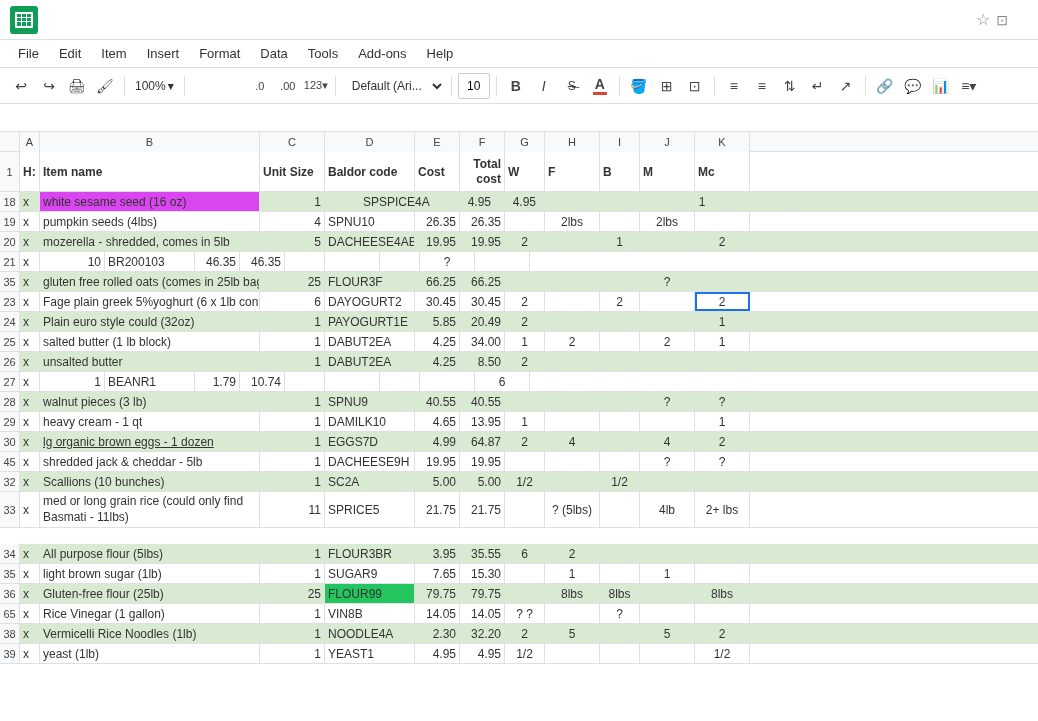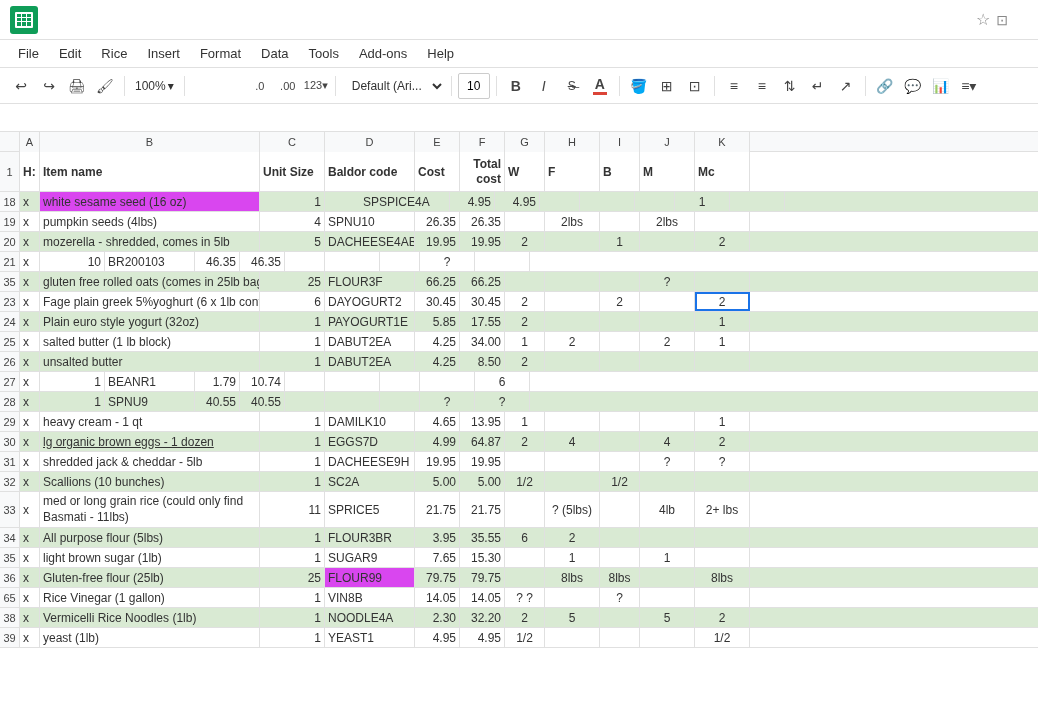--- a/index.html
+++ b/index.html
@@ -229,21 +229,21 @@
   </div>
   <span class="title-text"></span>
   <span class="title-star">☆</span>
   <span class="title-menu-icon">⊡</span>
   <span class="saved-text" style="margin-left:20px;"></span>
 </div>
 
 <div class="menu-bar">
   <span class="menu-item">File</span>
   <span class="menu-item">Edit</span>
-  <span class="menu-item">Rice</span>
+  <span class="menu-item">Item</span>
   <span class="menu-item">Insert</span>
   <span class="menu-item">Format</span>
   <span class="menu-item">Data</span>
   <span class="menu-item">Tools</span>
   <span class="menu-item">Add-ons</span>
   <span class="menu-item">Help</span>
 </div>
 
 <div class="toolbar">
   <div class="toolbar-btn">↩</div>
@@ -415,25 +415,25 @@
         <div class="cell col-f right" style="background: rgb(255, 255, 255);">30.45</div>
         <div class="cell col-g center" style="background: rgb(255, 255, 255);">2</div>
         <div class="cell col-h center" style="background: rgb(255, 255, 255);"></div>
         <div class="cell col-i center" style="background: rgb(255, 255, 255);">2</div>
         <div class="cell col-j center" style="background: rgb(255, 255, 255);"></div>
         <div class="cell col-k center" style="background: rgb(255, 255, 255); outline: rgb(26, 115, 232) solid 2px; outline-offset: -2px;">2</div>
       </div>
       <div class="spreadsheet-row" style="height: 20px; background: rgb(217, 234, 211);">
         <div class="row-num col-a">24</div>
         <div class="cell col-a" style="background: rgb(217, 234, 211);">x</div>
-        <div class="cell col-b" style="background: rgb(217, 234, 211);">Plain euro style yogurt (32oz)</div>
+        <div class="cell col-b" style="background: rgb(217, 234, 211);">Plain euro style could (32oz)</div>
         <div class="cell col-c right" style="background: rgb(217, 234, 211);">1</div>
         <div class="cell col-d" style="background: rgb(217, 234, 211);">PAYOGURT1E</div>
         <div class="cell col-e right" style="background: rgb(217, 234, 211);">5.85</div>
-        <div class="cell col-f right" style="background: rgb(217, 234, 211);">17.55</div>
+        <div class="cell col-f right" style="background: rgb(217, 234, 211);">20.49</div>
         <div class="cell col-g center" style="background: rgb(217, 234, 211);">2</div>
         <div class="cell col-h center" style="background: rgb(217, 234, 211);"></div>
         <div class="cell col-i center" style="background: rgb(217, 234, 211);"></div>
         <div class="cell col-j center" style="background: rgb(217, 234, 211);"></div>
         <div class="cell col-k center" style="background: rgb(217, 234, 211);">1</div>
       </div>
       <div class="spreadsheet-row" style="height: 20px; background: rgb(255, 255, 255);">
         <div class="row-num col-a">25</div>
         <div class="cell col-a" style="background: rgb(255, 255, 255);">x</div>
         <div class="cell col-b" style="background: rgb(255, 255, 255);">salted butter (1 lb block)</div>
@@ -470,20 +470,21 @@
         <div class="cell col-f right" style="background: rgb(255, 255, 255);">10.74</div>
         <div class="cell col-g center" style="background: rgb(255, 255, 255);"></div>
         <div class="cell col-h center" style="background: rgb(255, 255, 255);"></div>
         <div class="cell col-i center" style="background: rgb(255, 255, 255);"></div>
         <div class="cell col-j center" style="background: rgb(255, 255, 255);"></div>
         <div class="cell col-k center" style="background: rgb(255, 255, 255);">6</div>
       </div>
       <div class="spreadsheet-row" style="height: 20px; background: rgb(217, 234, 211);">
         <div class="row-num col-a">28</div>
         <div class="cell col-a" style="background: rgb(217, 234, 211);">x</div>
+        <div class="cell col-b" style="background: rgb(217, 234, 211);">walnut pieces (3 lb)</div>
         <div class="cell col-c right" style="background: rgb(217, 234, 211);">1</div>
         <div class="cell col-d" style="background: rgb(217, 234, 211);">SPNU9</div>
         <div class="cell col-e right" style="background: rgb(217, 234, 211);">40.55</div>
         <div class="cell col-f right" style="background: rgb(217, 234, 211);">40.55</div>
         <div class="cell col-g center" style="background: rgb(217, 234, 211);"></div>
         <div class="cell col-h center" style="background: rgb(217, 234, 211);"></div>
         <div class="cell col-i center" style="background: rgb(217, 234, 211);"></div>
         <div class="cell col-j center" style="background: rgb(217, 234, 211);">?</div>
         <div class="cell col-k center" style="background: rgb(217, 234, 211);">?</div>
       </div>
@@ -509,21 +510,21 @@
         <div class="cell col-d" style="background: rgb(217, 234, 211);">EGGS7D</div>
         <div class="cell col-e right" style="background: rgb(217, 234, 211);">4.99</div>
         <div class="cell col-f right" style="background: rgb(217, 234, 211);">64.87</div>
         <div class="cell col-g center" style="background: rgb(217, 234, 211);">2</div>
         <div class="cell col-h center" style="background: rgb(217, 234, 211);">4</div>
         <div class="cell col-i center" style="background: rgb(217, 234, 211);"></div>
         <div class="cell col-j center" style="background: rgb(217, 234, 211);">4</div>
         <div class="cell col-k center" style="background: rgb(217, 234, 211);">2</div>
       </div>
       <div class="spreadsheet-row" style="height: 20px; background: rgb(255, 255, 255);">
-        <div class="row-num col-a">31</div>
+        <div class="row-num col-a">45</div>
         <div class="cell col-a" style="background: rgb(255, 255, 255);">x</div>
         <div class="cell col-b" style="background: rgb(255, 255, 255);">shredded jack &amp; cheddar - 5lb</div>
         <div class="cell col-c right" style="background: rgb(255, 255, 255);">1</div>
         <div class="cell col-d" style="background: rgb(255, 255, 255);">DACHEESE9H</div>
         <div class="cell col-e right" style="background: rgb(255, 255, 255);">19.95</div>
         <div class="cell col-f right" style="background: rgb(255, 255, 255);">19.95</div>
         <div class="cell col-g center" style="background: rgb(255, 255, 255);"></div>
         <div class="cell col-h center" style="background: rgb(255, 255, 255);"></div>
         <div class="cell col-i center" style="background: rgb(255, 255, 255);"></div>
         <div class="cell col-j center" style="background: rgb(255, 255, 255);">?</div>
@@ -550,21 +551,21 @@
         <div class="cell col-c right" style="background: rgb(255, 255, 255);">11</div>
         <div class="cell col-d" style="background: rgb(255, 255, 255);">SPRICE5</div>
         <div class="cell col-e right" style="background: rgb(255, 255, 255);">21.75</div>
         <div class="cell col-f right" style="background: rgb(255, 255, 255);">21.75</div>
         <div class="cell col-g center" style="background: rgb(255, 255, 255);"></div>
         <div class="cell col-h center" style="background: rgb(255, 255, 255);">? (5lbs)</div>
         <div class="cell col-i center" style="background: rgb(255, 255, 255);"></div>
         <div class="cell col-j center" style="background: rgb(255, 255, 255);">4lb</div>
         <div class="cell col-k center" style="background: rgb(255, 255, 255);">2+ lbs</div>
       </div>
-      <div class="spreadsheet-row" style="height: 20px; background: rgb(217, 234, 211);">
+      <div class="spreadsheet-row" style="height: 20px; background: rgb(217, 234, 211); margin-top: 16px;">
         <div class="row-num col-a">34</div>
         <div class="cell col-a" style="background: rgb(217, 234, 211);">x</div>
         <div class="cell col-b" style="background: rgb(217, 234, 211);">All purpose flour (5lbs)</div>
         <div class="cell col-c right" style="background: rgb(217, 234, 211);">1</div>
         <div class="cell col-d" style="background: rgb(217, 234, 211);">FLOUR3BR</div>
         <div class="cell col-e right" style="background: rgb(217, 234, 211);">3.95</div>
         <div class="cell col-f right" style="background: rgb(217, 234, 211);">35.55</div>
         <div class="cell col-g center" style="background: rgb(217, 234, 211);">6</div>
         <div class="cell col-h center" style="background: rgb(217, 234, 211);">2</div>
         <div class="cell col-i center" style="background: rgb(217, 234, 211);"></div>
@@ -583,21 +584,21 @@
         <div class="cell col-h center" style="background: rgb(255, 255, 255);">1</div>
         <div class="cell col-i center" style="background: rgb(255, 255, 255);"></div>
         <div class="cell col-j center" style="background: rgb(255, 255, 255);">1</div>
         <div class="cell col-k center" style="background: rgb(255, 255, 255);"></div>
       </div>
       <div class="spreadsheet-row" style="height: 20px; background: rgb(217, 234, 211);">
         <div class="row-num col-a">36</div>
         <div class="cell col-a" style="background: rgb(217, 234, 211);">x</div>
         <div class="cell col-b" style="background: rgb(217, 234, 211);">Gluten-free flour (25lb)</div>
         <div class="cell col-c right" style="background: rgb(217, 234, 211);">25</div>
-        <div class="cell col-d" style="background: #d946ef;">FLOUR99</div>
+        <div class="cell col-d" style="background: #22c55e;">FLOUR99</div>
         <div class="cell col-e right" style="background: rgb(217, 234, 211);">79.75</div>
         <div class="cell col-f right" style="background: rgb(217, 234, 211);">79.75</div>
         <div class="cell col-g center" style="background: rgb(217, 234, 211);"></div>
         <div class="cell col-h center" style="background: rgb(217, 234, 211);">8lbs</div>
         <div class="cell col-i center" style="background: rgb(217, 234, 211);">8lbs</div>
         <div class="cell col-j center" style="background: rgb(217, 234, 211);"></div>
         <div class="cell col-k center" style="background: rgb(217, 234, 211);">8lbs</div>
       </div>
       <div class="spreadsheet-row" style="height: 20px; background: rgb(255, 255, 255);">
         <div class="row-num col-a">65</div>

